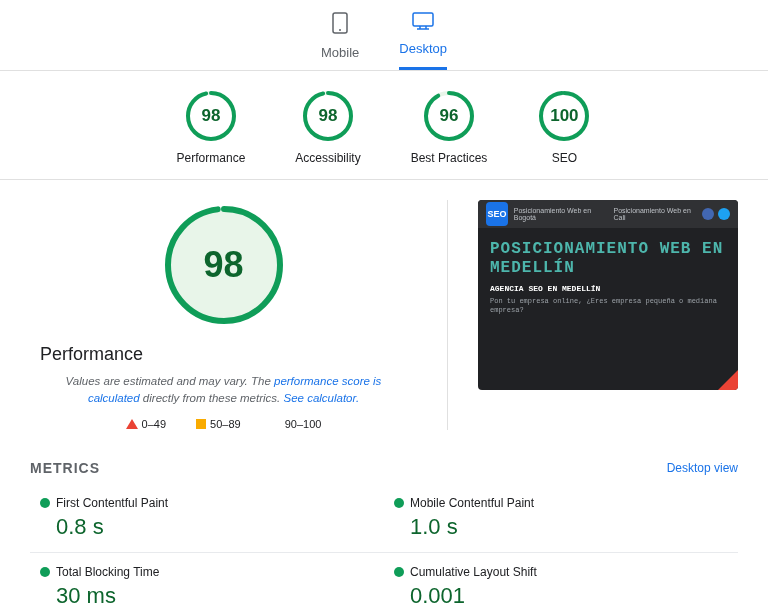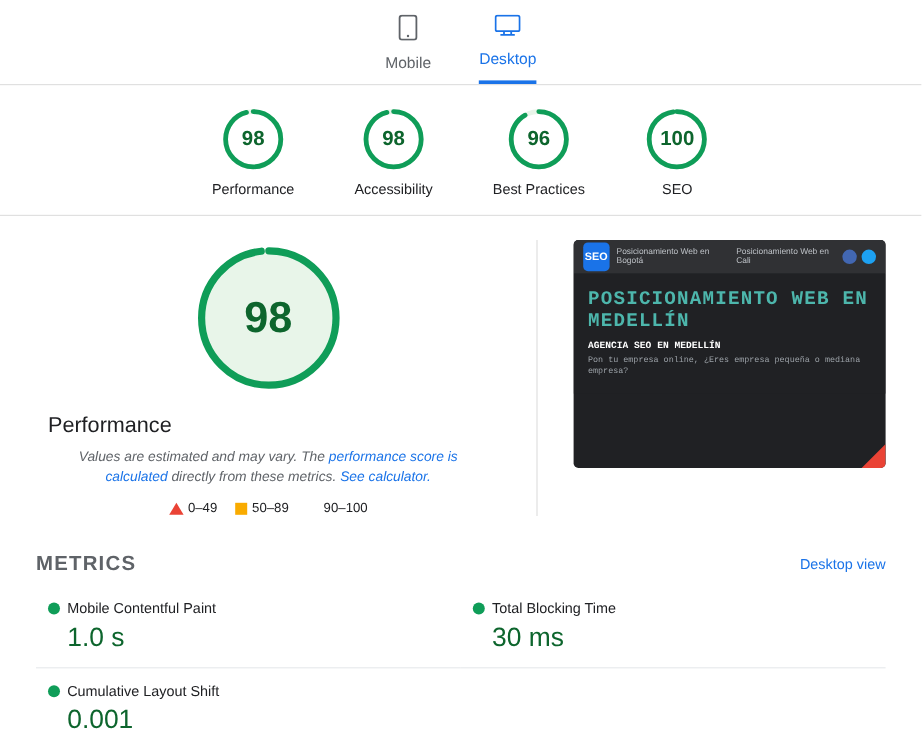--- a/index.html
+++ b/index.html
@@ -147,21 +147,21 @@
       font-style: italic;
     }
     .performance-desc a {
       color: #1a73e8;
       text-decoration: none;
     }
 
     
     .legend {
       display: flex;
-      gap: 15px;
+      gap: 30px;
       margin-top: 10px;
       align-items: center;
       justify-content: center;
     }
     .legend-item {
       display: flex;
       align-items: center;
       gap: 4px;
       font-size: 11px;
       color: #202124;
@@ -270,21 +270,21 @@
     .metrics-section {
       padding: 10px 30px;
     }
     .metrics-header {
       display: flex;
       justify-content: space-between;
       align-items: center;
       margin-bottom: 8px;
     }
     .metrics-title {
-      font-size: 17px;
+      font-size: 14px;
       font-weight: 700;
       color: #5f6368;
       letter-spacing: 1px;
       text-transform: uppercase;
       text-align: center;
     }
     .expand-view {
       font-size: 12px;
       color: #1a73e8;
       cursor: pointer;
@@ -460,20 +460,27 @@
   </div>
 </div>
 
 <div class="metrics-section">
   <div class="metrics-header">
     <span class="metrics-title">METRICS</span>
     <span class="expand-view">Desktop view</span>
   </div>
   <div class="metrics-grid">
 
+    <div class="metric-item">
+      <div class="metric-header">
+        <div class="metric-dot"></div>
+        <span class="metric-name">First Contentful Paint</span>
+      </div>
+      <div class="metric-value">0.8 s</div>
+    </div>
 
     <div class="metric-item">
       <div class="metric-header">
         <div class="metric-dot"></div>
         <span class="metric-name">Mobile Contentful Paint</span>
       </div>
       <div class="metric-value">1.0 s</div>
     </div>
 
     <div class="metric-item">

